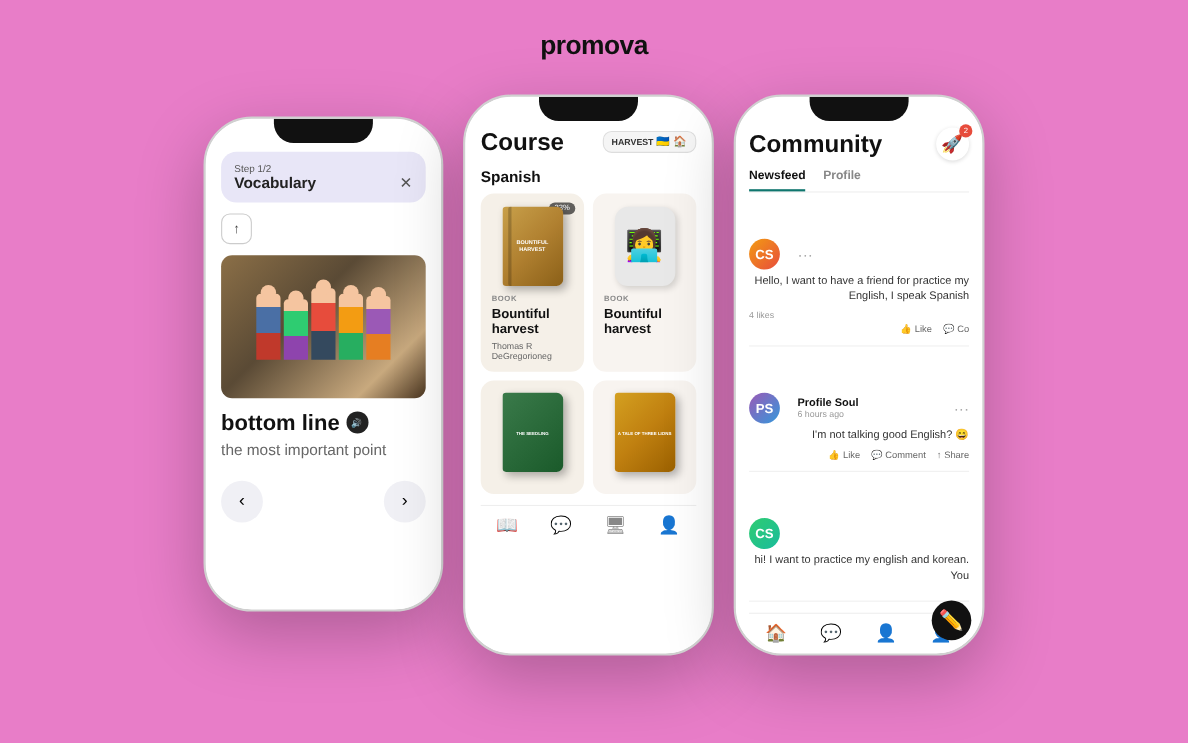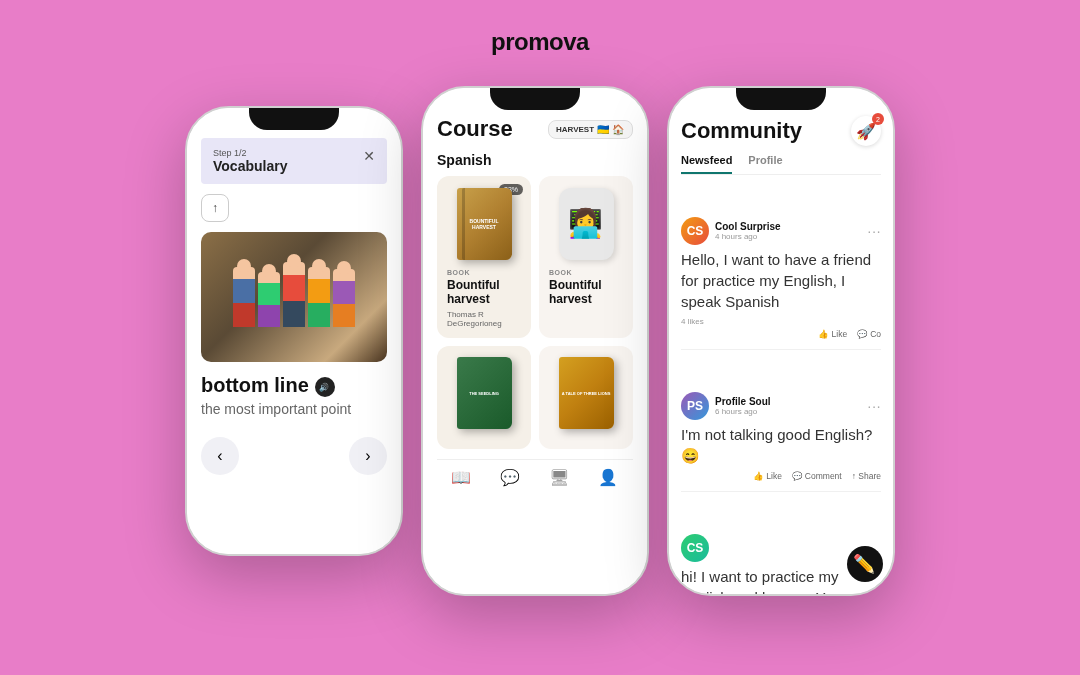--- a/index.html
+++ b/index.html
@@ -64,25 +64,25 @@
       height: 450px;
       margin-top: 20px;
     }
     .phone1-content {
       padding: 30px 14px 14px;
       height: 100%;
       background: #fff;
     }
     .vocab-header {
       background: #e8e6f7;
-      border-radius: 4px;
+      border-radius: 14px;
       padding: 10px 12px;
       display: flex;
       justify-content: space-between;
-      align-items: flex-start;
+      align-items: flex-end;
       margin-bottom: 10px;
     }
     .vocab-step {
       font-size: 9px;
       color: #555;
     }
     .vocab-title {
       font-size: 14px;
       font-weight: 700;
       color: #222;
@@ -145,21 +145,21 @@
     .fig3 { background: linear-gradient(180deg, #f5c5a0 0%, #f5c5a0 20%, #e74c3c 20%, #e74c3c 60%, #34495e 60%, #34495e 100%); height:65px;}
     .fig4 { background: linear-gradient(180deg, #f5c5a0 0%, #f5c5a0 20%, #f39c12 20%, #f39c12 60%, #27ae60 60%, #27ae60 100%); height:60px;}
     .fig5 { background: linear-gradient(180deg, #f5c5a0 0%, #f5c5a0 20%, #9b59b6 20%, #9b59b6 60%, #e67e22 60%, #e67e22 100%); height:58px;}
 
     .vocab-word {
       font-size: 20px;
       font-weight: 800;
       color: #111;
       margin-bottom: 4px;
       display: flex;
-      align-items: flex-end;
+      align-items: flex-start;
       gap: 6px;
     }
     .sound-icon {
       width: 20px;
       height: 20px;
       background: #222;
       border-radius: 50%;
       display: inline-flex;
       align-items: center;
       justify-content: center;
@@ -448,21 +448,21 @@
       text-align: center;
     }
     .post {
       margin-bottom: 10px;
       padding-bottom: 10px;
       border-bottom: 1px solid #f0f0f0;
     }
     .post-header {
       display: flex;
       align-items: center;
-      gap: 6px;
+      gap: 16px;
       margin-bottom: 4px;
       margin-top: 42px;
     }
     .avatar {
       width: 28px;
       height: 28px;
       border-radius: 50%;
       flex-shrink: 0;
       display: flex;
       align-items: center;
@@ -485,24 +485,25 @@
     .post-time {
       font-size: 8px;
       color: #999;
     }
     .post-more {
       font-size: 14px;
       color: #aaa;
       cursor: pointer;
     }
     .post-text {
-      font-size: 15px;
+      font-size: 10px;
       color: #333;
       line-height: 1.4;
       margin-bottom: 5px;
+      text-align: right;
     }
     .post-actions {
       display: flex;
       gap: 10px;
       justify-content: flex-end;
     }
     .post-action {
       font-size: 8.5px;
       color: #666;
       cursor: pointer;
@@ -656,24 +657,20 @@
           </div>
         </div>
         <div class="community-tabs">
           <div class="tab active">Newsfeed</div>
           <div class="tab">Profile</div>
         </div>
 
         <div class="post">
           <div class="post-header">
             <div class="avatar avatar1">CS</div>
-            <div class="post-meta">
-              <div class="post-username">Cool Surprise</div>
-              <div class="post-time">4 hours ago</div>
-            </div>
             <div class="post-more">···</div>
           </div>
           <div class="post-text">Hello, I want to have a friend for practice my English, I speak Spanish</div>
           <div class="likes-count">4 likes</div>
           <div class="post-actions">
             <div class="post-action">👍 Like</div>
             <div class="post-action">💬 Co</div>
           </div>
         </div>
 

